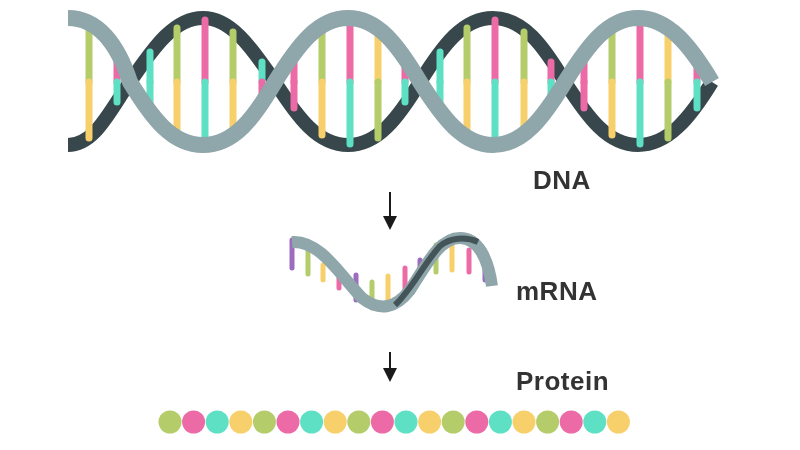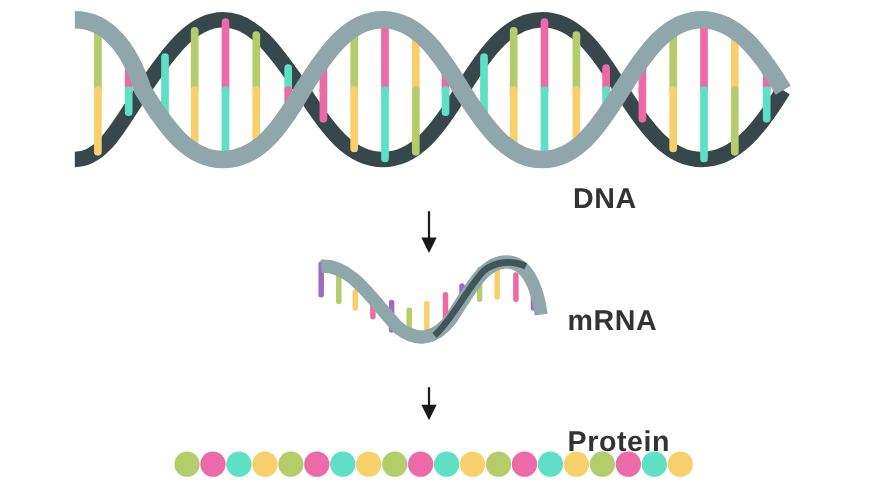--- a/index.html
+++ b/index.html
@@ -116,15 +116,15 @@
       <circle cx="476.8" cy="422" r="11.5" fill="#ec6aa6"></circle>
       <circle cx="500.40000000000003" cy="422" r="11.5" fill="#5ee0c4"></circle>
       <circle cx="524" cy="422" r="11.5" fill="#f7d06b"></circle>
       <circle cx="547.6" cy="422" r="11.5" fill="#b5cc6a"></circle>
       <circle cx="571.2" cy="422" r="11.5" fill="#ec6aa6"></circle>
       <circle cx="594.8" cy="422" r="11.5" fill="#5ee0c4"></circle>
       <circle cx="618.4000000000001" cy="422" r="11.5" fill="#f7d06b"></circle>
     </g>
 </svg>
 
-<div class="lbl" style="left:521px;top:165px;">DNA</div>
+<div class="lbl" style="left:533px;top:165px;">DNA</div>
 <div class="lbl" style="left:516px;top:276px;">mRNA</div>
-<div class="lbl" style="left:516px;top:386px;">Protein</div>
+<div class="lbl" style="left:516px;top:366px;">Protein</div>
 
 </body></html>

